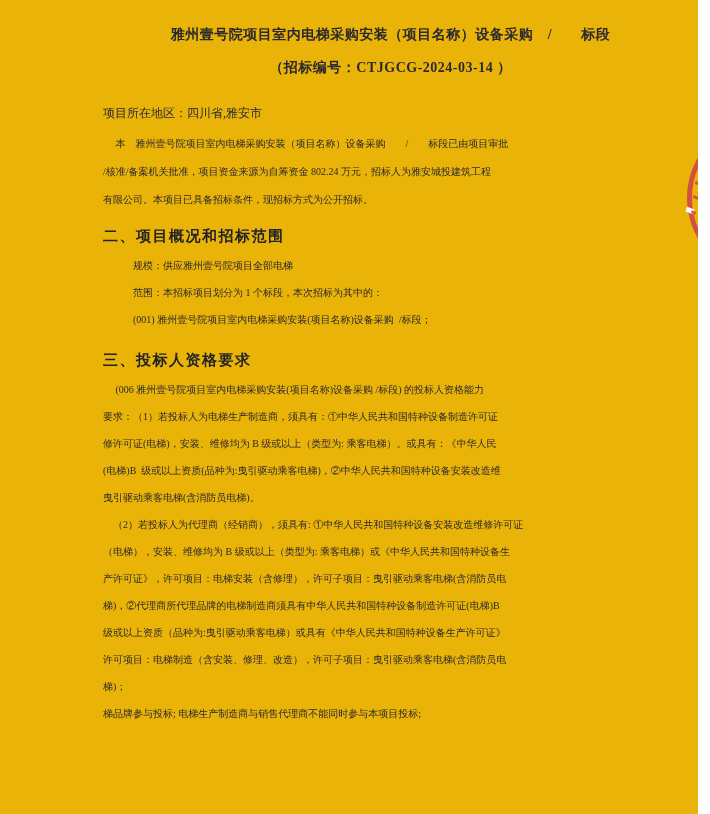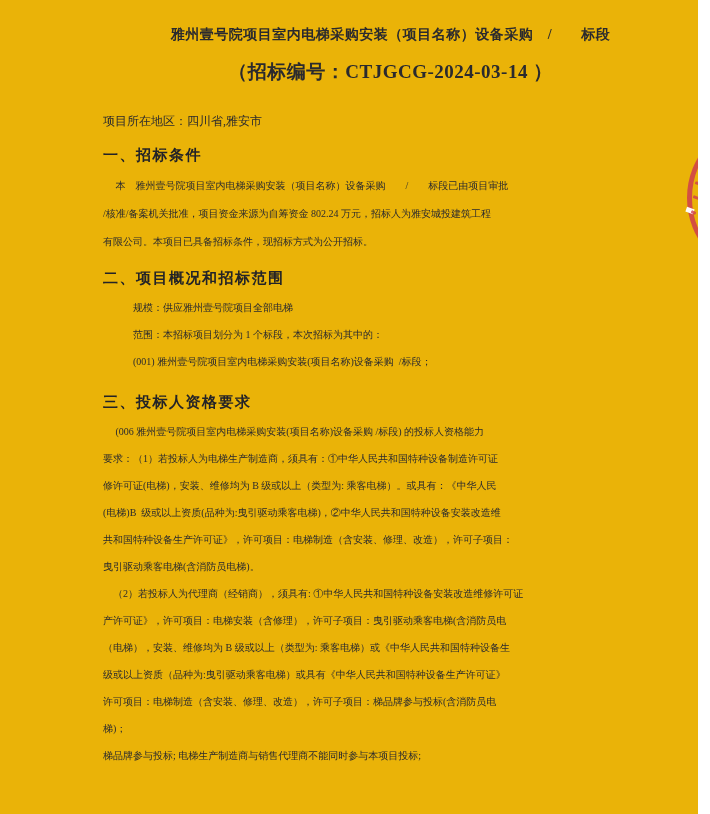--- a/index.html
+++ b/index.html
@@ -17,21 +17,21 @@
     margin-top:26px;
     text-align:center;
     font-size:14px;
     font-weight:bold;
     letter-spacing:.5px;
     white-space:pre;
   }
   .doc-subtitle{
     margin-top:15px;
     text-align:center;
-    font-size:19px;
+    font-size:14px;
     font-weight:bold;
     letter-spacing:.5px;
     white-space:pre;
   }
   .location-line{
     margin-top:28px;
     font-size:12px;
     white-space:pre;
   }
   .sec-heading{
@@ -89,21 +89,20 @@
 
 <div class="page">
   <div class="content">
 
     <div class="doc-title">雅州壹号院项目室内电梯采购安装（项目名称）设备采购　/　　标段</div>
 
     <div class="doc-subtitle">（招标编号：CTJGCG-2024-03-14 ）</div>
 
     <div class="location-line">项目所在地区：四川省,雅安市</div>
 
-    <div class="sec-heading h1">一、招标条件</div>
 
     <div class="para p1">
         <div>　 本　雅州壹号院项目室内电梯采购安装（项目名称）设备采购　　/　　标段已由项目审批</div>
         <div>/核准/备案机关批准，项目资金来源为自筹资金 802.24 万元，招标人为雅安城投建筑工程</div>
         <div>有限公司。本项目已具备招标条件，现招标方式为公开招标。</div>
       </div>
 
     <div class="sec-heading h2">二、项目概况和招标范围</div>
 
     <div class="para p2">
@@ -112,27 +111,27 @@
         <div>　　　(001) 雅州壹号院项目室内电梯采购安装(项目名称)设备采购  /标段；</div>
       </div>
 
     <div class="sec-heading h3">三、投标人资格要求</div>
 
     <div class="para p3">
         <div>　 (006 雅州壹号院项目室内电梯采购安装(项目名称)设备采购 /标段) 的投标人资格能力</div>
         <div>要求：（1）若投标人为电梯生产制造商，须具有：①中华人民共和国特种设备制造许可证</div>
         <div>修许可证(电梯)，安装、维修均为 B 级或以上（类型为: 乘客电梯）。或具有：《中华人民</div>
         <div>(电梯)B  级或以上资质(品种为:曳引驱动乘客电梯)，②中华人民共和国特种设备安装改造维</div>
-        <div>共和国特种设备生产许可证》，许可项目：电梯制造（含安装、修理、改造），许可子项目：</div>
         <div>曳引驱动乘客电梯(含消防员电梯)。</div>
         <div>　（2）若投标人为代理商（经销商），须具有: ①中华人民共和国特种设备安装改造维修许可证</div>
+        <div>（电梯），安装、维修均为 B 级或以上（类型为: 乘客电梯）或《中华人民共和国特种设备生</div>
         <div>产许可证》，许可项目：电梯安装（含修理），许可子项目：曳引驱动乘客电梯(含消防员电</div>
-        <div>（电梯），安装、维修均为 B 级或以上（类型为: 乘客电梯）或《中华人民共和国特种设备生</div>
+        <div>梯)，②代理商所代理品牌的电梯制造商须具有中华人民共和国特种设备制造许可证(电梯)B</div>
         <div>级或以上资质（品种为:曳引驱动乘客电梯）或具有《中华人民共和国特种设备生产许可证》</div>
-        <div>许可项目：电梯制造（含安装、修理、改造），许可子项目：梯品牌参与投标(含消防员电</div>
+        <div>许可项目：电梯制造（含安装、修理、改造），许可子项目：曳引驱动乘客电梯(含消防员电</div>
         <div>梯)；</div>
         <div>梯品牌参与投标; 电梯生产制造商与销售代理商不能同时参与本项目投标;</div>
       </div>
   </div>
 
   <div class="seal-ring"></div>
   <div class="seal-gap"></div>
   <div class="seal-mark m1"></div>
   <div class="seal-mark m2"></div>
   <div class="seal-mark m3"></div>

